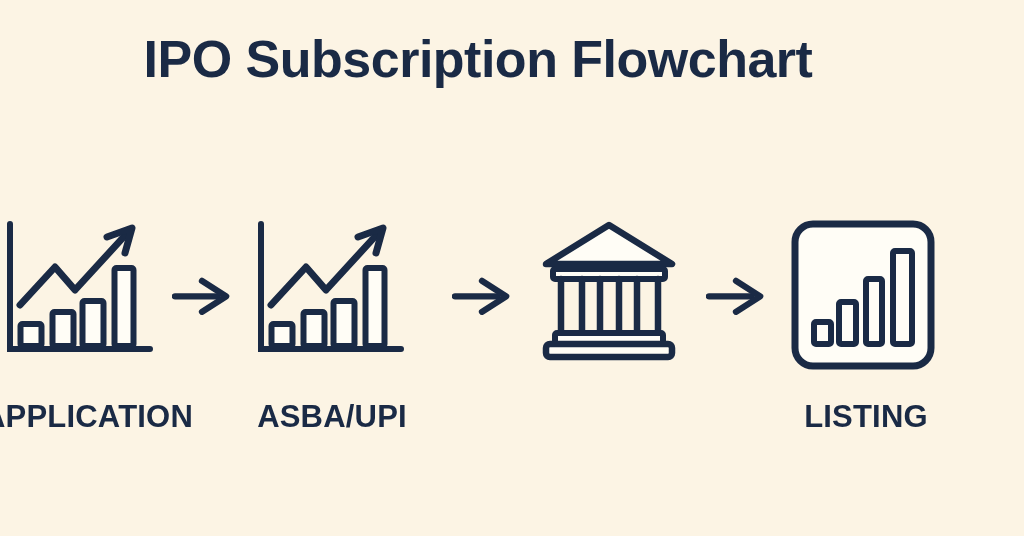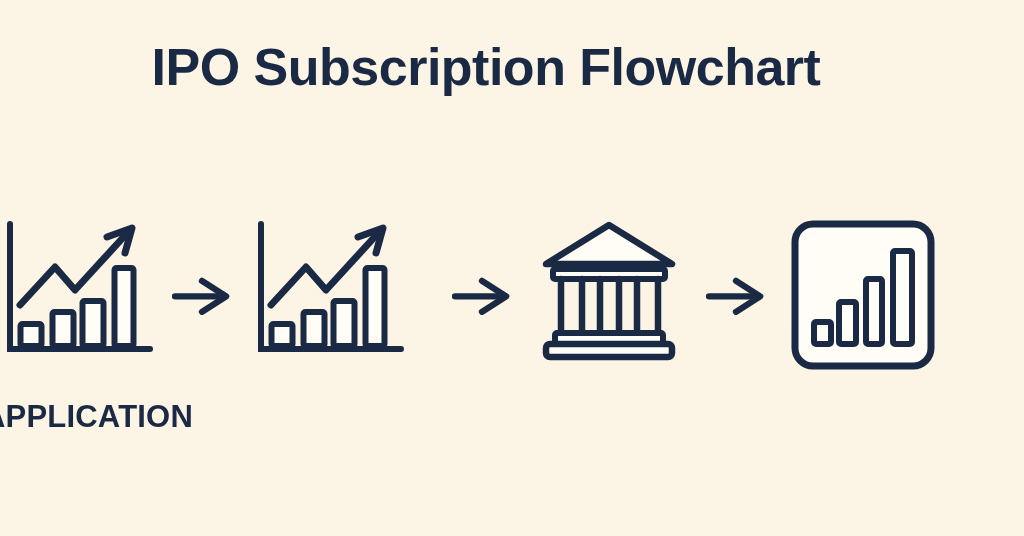--- a/index.html
+++ b/index.html
@@ -13,21 +13,21 @@
     overflow: hidden;
     background: var(--background, #FCF4E4);
     color: var(--ink, #1A2A45);
     font-family: "Liberation Sans", sans-serif;
   }
   .title {
     position: absolute;
     top: 25px;
     left: 474px;
     transform: translateX(-50%);
-    margin: 12px;
+    margin: 4px;
     white-space: nowrap;
     font-size: 52px;
     font-weight: bold;
     letter-spacing: -0.5px;
     color: var(--ink, #1A2A45);
   }
   .icon {
     position: absolute;
     display: block;
   }
@@ -140,14 +140,16 @@
       <g stroke-width="6">
         <rect x="23" y="102" width="17" height="22" rx="2"></rect>
         <rect x="48" y="82" width="17" height="42" rx="2"></rect>
         <rect x="75" y="59" width="16" height="65" rx="2"></rect>
         <rect x="102" y="31" width="19" height="93" rx="2"></rect>
       </g>
     </svg>
   </div>
 
   <div class="step-label label-application">APPLICATION</div>
+  <div class="step-label label-asba">ASBA/UPI</div>
+  <div class="step-label label-listing">LISTING</div>
 
 </div>
 
 </body></html>

